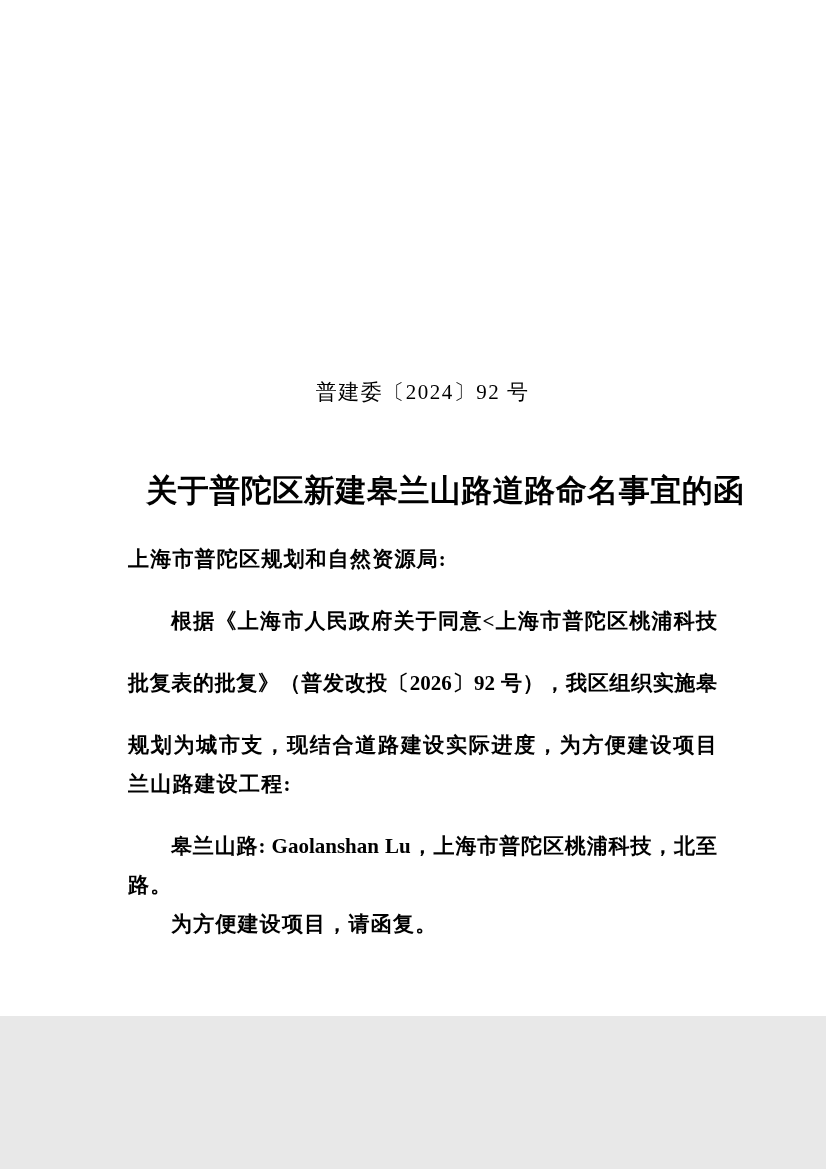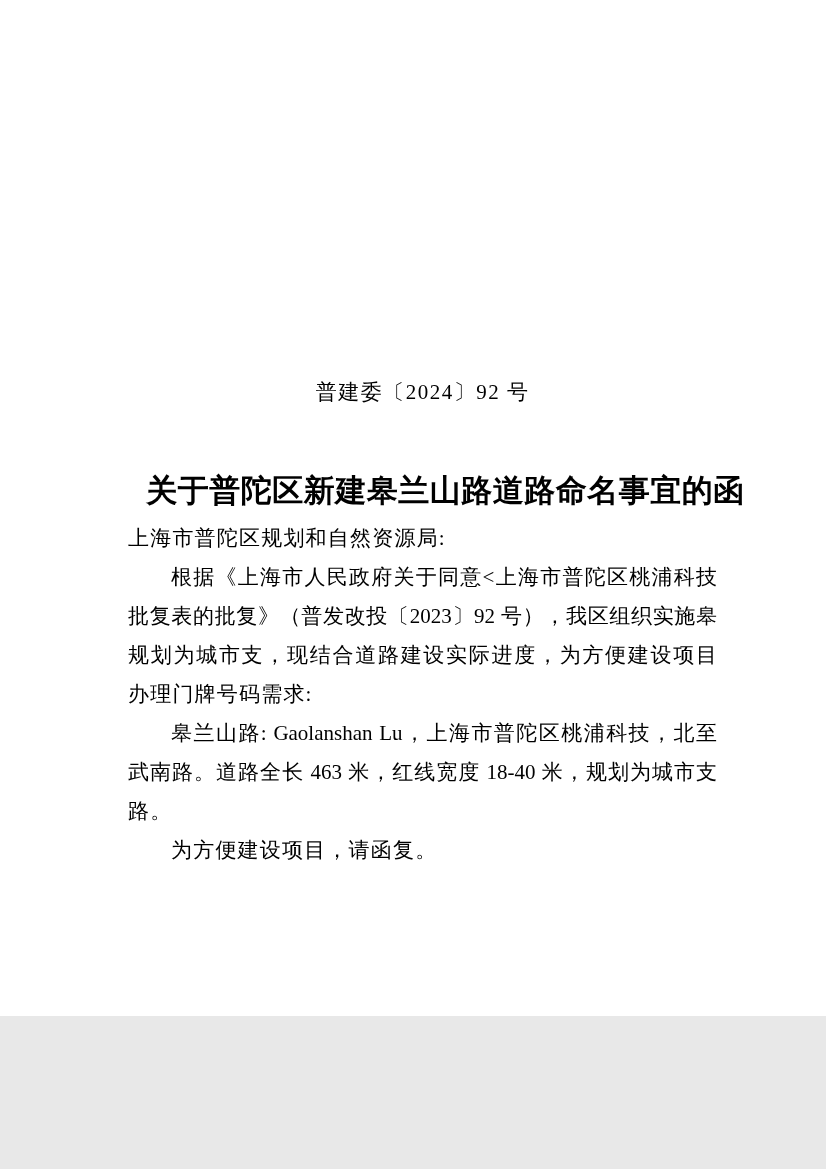--- a/index.html
+++ b/index.html
@@ -36,36 +36,38 @@
     text-align: center;
     font-size: 31px;
     font-weight: bold;
     line-height: 44px;
     letter-spacing: 0.5px;
     white-space: nowrap;
   }
   .body-block {
     position: absolute;
     left: 128px;
-    top: 519px;
+    top: 540px;
     width: 589px;
+    font-weight: bold;
   }
   .line {
     font-size: 21px;
     height: 39px;
     line-height: 39px;
     letter-spacing: 1.2px;
     white-space: nowrap;
   }
   .line.just {
     white-space: normal;
     letter-spacing: 0;
     text-align: justify;
     text-align-last: justify;
     text-justify: inter-character;
+    margin-top: 23px;
   }
   .line.indent {
     text-indent: 43px;
   }
   .page-number {
     position: absolute;
     top: 1071px;
     right: 130px;
     font-size: 20px;
     line-height: 26px;
@@ -78,24 +80,23 @@
 
 <div class="page">
 
   <div class="doc-number">普建委〔2024〕92 号</div>
 
   <h1 class="doc-title">关于普陀区新建皋兰山路道路命名事宜的函</h1>
 
   <div class="body-block">
     <div class="line">上海市普陀区规划和自然资源局:</div>
     <div class="line indent just">根据《上海市人民政府关于同意&lt;上海市普陀区桃浦科技</div>
-    <div class="line just">批复表的批复》（普发改投〔2023〕92 号），我区组织实施皋</div>
+    <div class="line just">批复表的批复》（普发改投〔2026〕92 号），我区组织实施皋</div>
     <div class="line just">规划为城市支，现结合道路建设实际进度，为方便建设项目</div>
-    <div class="line">办理门牌号码需求:</div>
+    <div class="line">兰山路建设工程:</div>
     <div class="line indent just">皋兰山路: Gaolanshan Lu，上海市普陀区桃浦科技，北至</div>
-    <div class="line just">武南路。道路全长 463 米，红线宽度 18-40 米，规划为城市支</div>
     <div class="line">路。</div>
     <div class="line indent">为方便建设项目，请函复。</div>
   </div>
 
   <div class="page-number">- 1 -</div>
 
 </div>
 
 </body></html>

